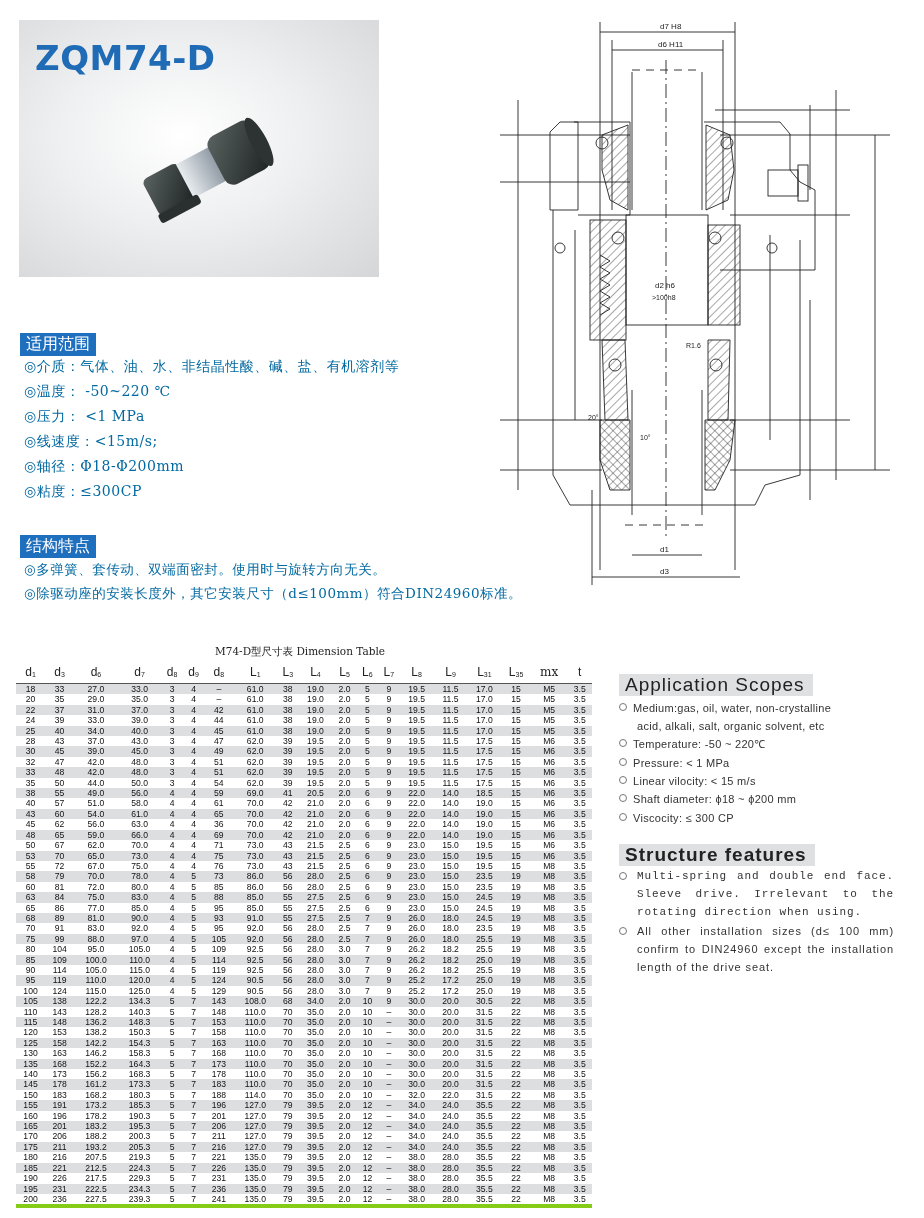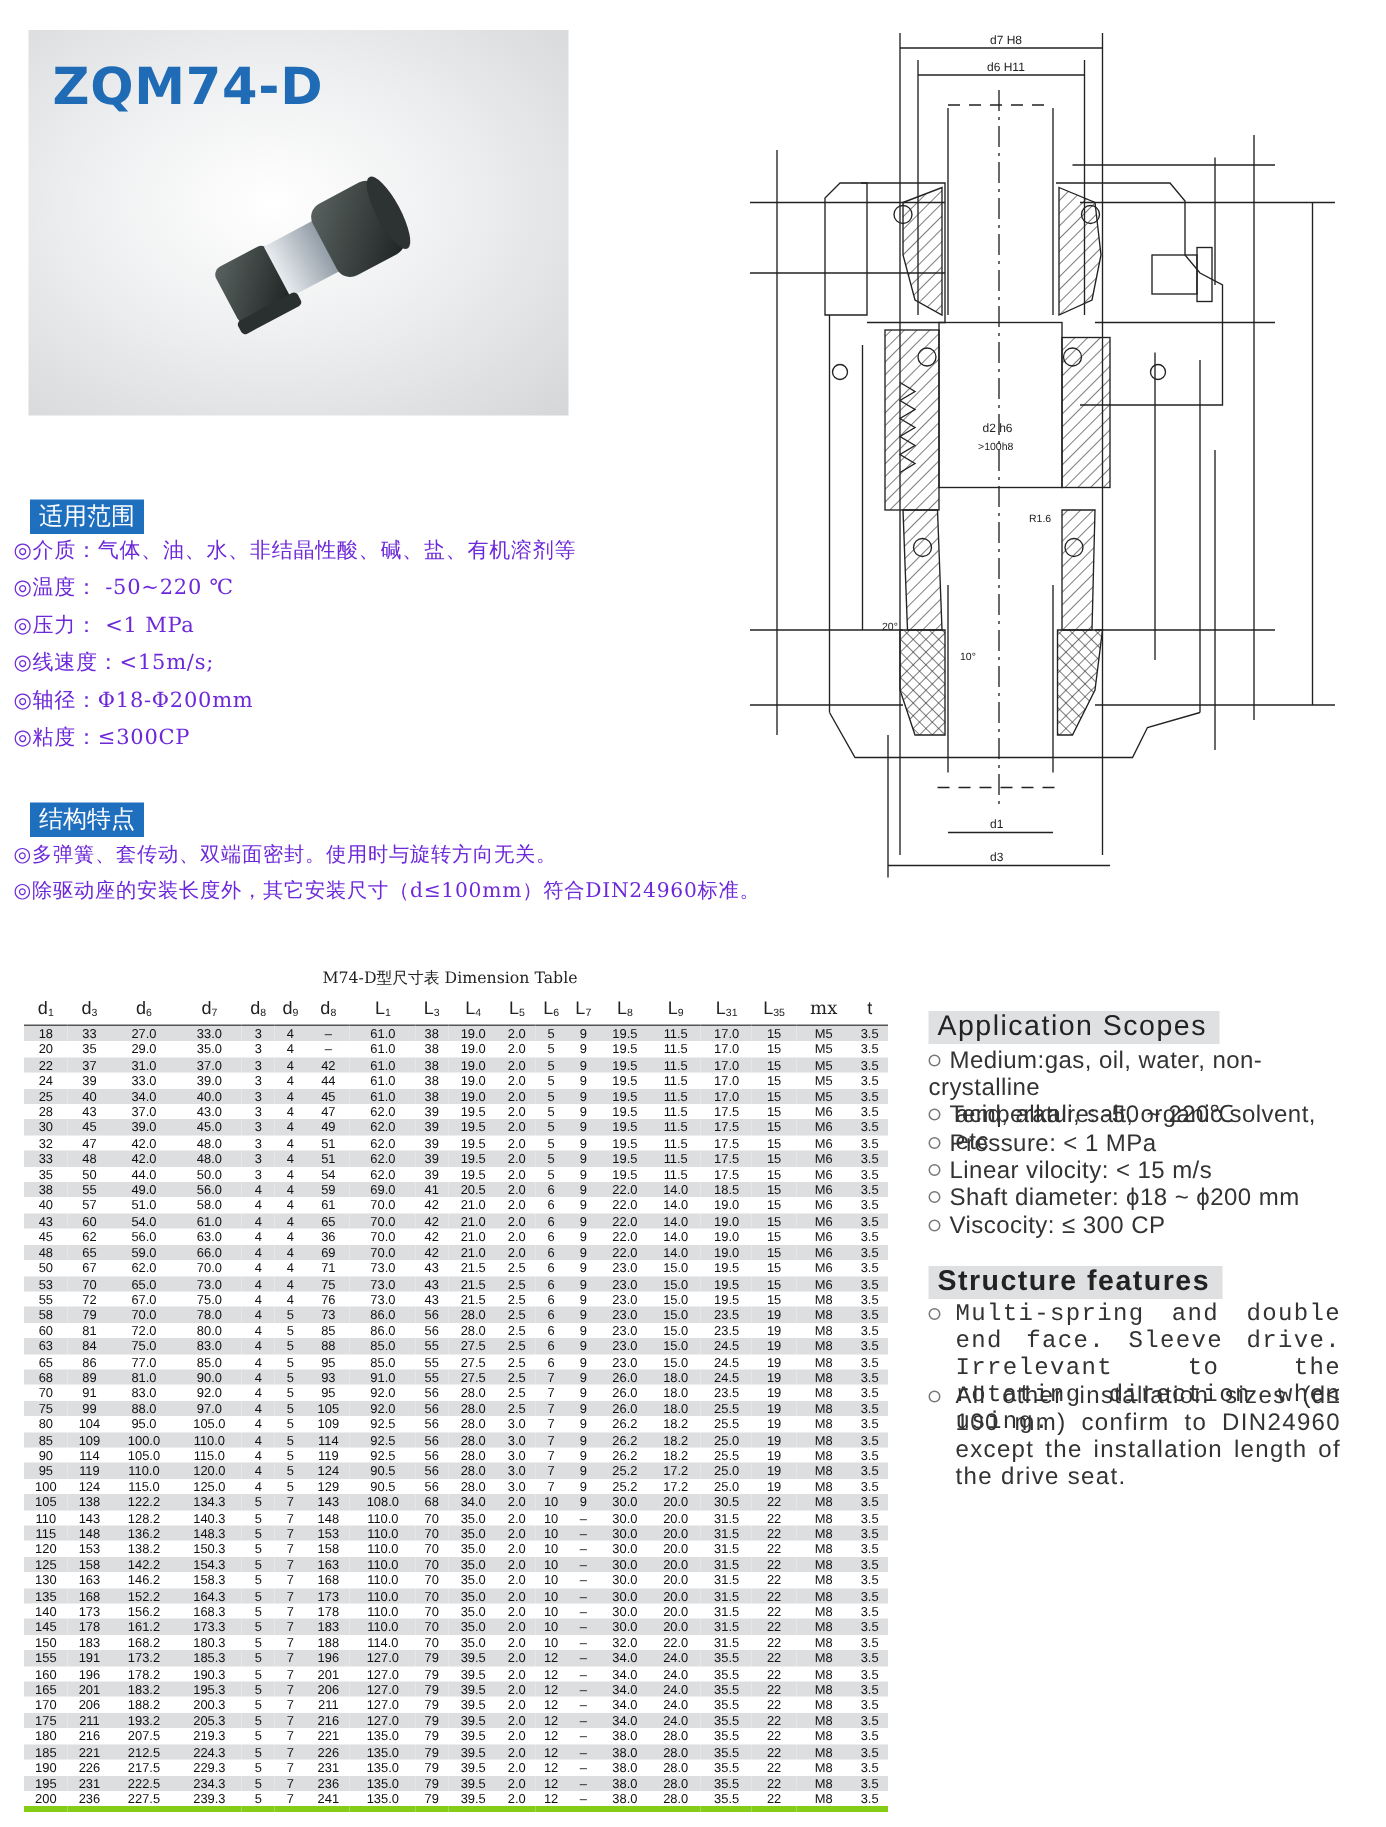--- a/index.html
+++ b/index.html
@@ -4,34 +4,34 @@
 <style>
   html, body { margin: 0; padding: 0; background: #ffffff; }
   body { width: 924px; height: 1218px; position: relative; overflow: hidden; font-family: "Liberation Sans", sans-serif; color: #222; }
 
   .hero { position: absolute; left: 19px; top: 20px; width: 360px; height: 257px;
     background: radial-gradient(ellipse at 45% 45%, #ffffff 0%, #eeeff0 45%, #d4d6d8 100%); }
   .hero-title { position: absolute; left: 16px; top: 18px; font-size: 34px; font-weight: bold; color: #1f6bb5; letter-spacing: 0.5px; font-family: "DejaVu Sans", sans-serif; }
   .product-img { position: absolute; left: 115px; top: 95px; width: 145px; height: 110px; }
 
   .sec-badge { position: absolute; background: #1f6fbf; color: #fff; font-size: 16px; padding: 1px 6px 2px 6px; line-height: 20px; font-family: "DejaVu Sans", sans-serif; }
-  .cn-line { position: absolute; left: 9px; font-size: 14px; color: #6d28d9; font-family: "DejaVu Serif", serif; white-space: nowrap; letter-spacing: 0.5px; }
+  .cn-line { position: absolute; left: 24px; font-size: 14px; color: #0369a1; font-family: "DejaVu Serif", serif; white-space: nowrap; letter-spacing: 0.5px; }
 
   .drawing { position: absolute; left: 490px; top: 10px; width: 420px; height: 580px; }
 
   .tbl-title { position: absolute; left: 0; width: 600px; top: 645px; text-align: center; font-family: "DejaVu Serif", serif; font-size: 10.5px; color: #222; }
   table.dim { position: absolute; left: 16px; top: 664px; width: 576px; border-collapse: collapse; font-size: 8.6px; font-family: "Liberation Sans", sans-serif; color: #111; }
   table.dim th { font-weight: normal; font-size: 12px; padding: 0 0 3px 0; text-align: center; color: #222; border-bottom: 1.5px solid #555; height: 16px; }
   table.dim th sub { font-size: 7px; vertical-align: -1px; }
   table.dim td { text-align: center; height: 10.4px; padding: 0; line-height: 10.4px; }
   table.dim tr.shade td { background: #dcdedf; }
   table.dim tr:last-child td { border-bottom: 4px solid #84cc16; }
 
   .en-head { position: absolute; left: 619px; background: #dfe0e1; font-size: 19px; color: #222; padding: 0 8px 0 6px; line-height: 22px; letter-spacing: 1px; font-family: "Liberation Sans", sans-serif; }
-  .en-line { position: absolute; left: 619px; width: 275px; font-size: 16px; color: #333; line-height: 18px; letter-spacing: 0.3px; }
+  .en-line { position: absolute; left: 619px; width: 275px; font-size: 11px; color: #333; line-height: 18px; letter-spacing: 0.3px; }
   .en-line .bul { display: inline-block; width: 6px; height: 6px; border: 1.6px solid #777; border-radius: 50%; margin-right: 6px; vertical-align: 1px; }
   .en-line .cont { display: block; padding-left: 18px; }
   .justify { text-align: justify; letter-spacing: 0.9px; }
 </style>
 </head>
 <body>
 
 <div class="hero">
   <div class="hero-title">ZQM74-D</div>
   <svg class="product-img" viewBox="0 0 145 110">

